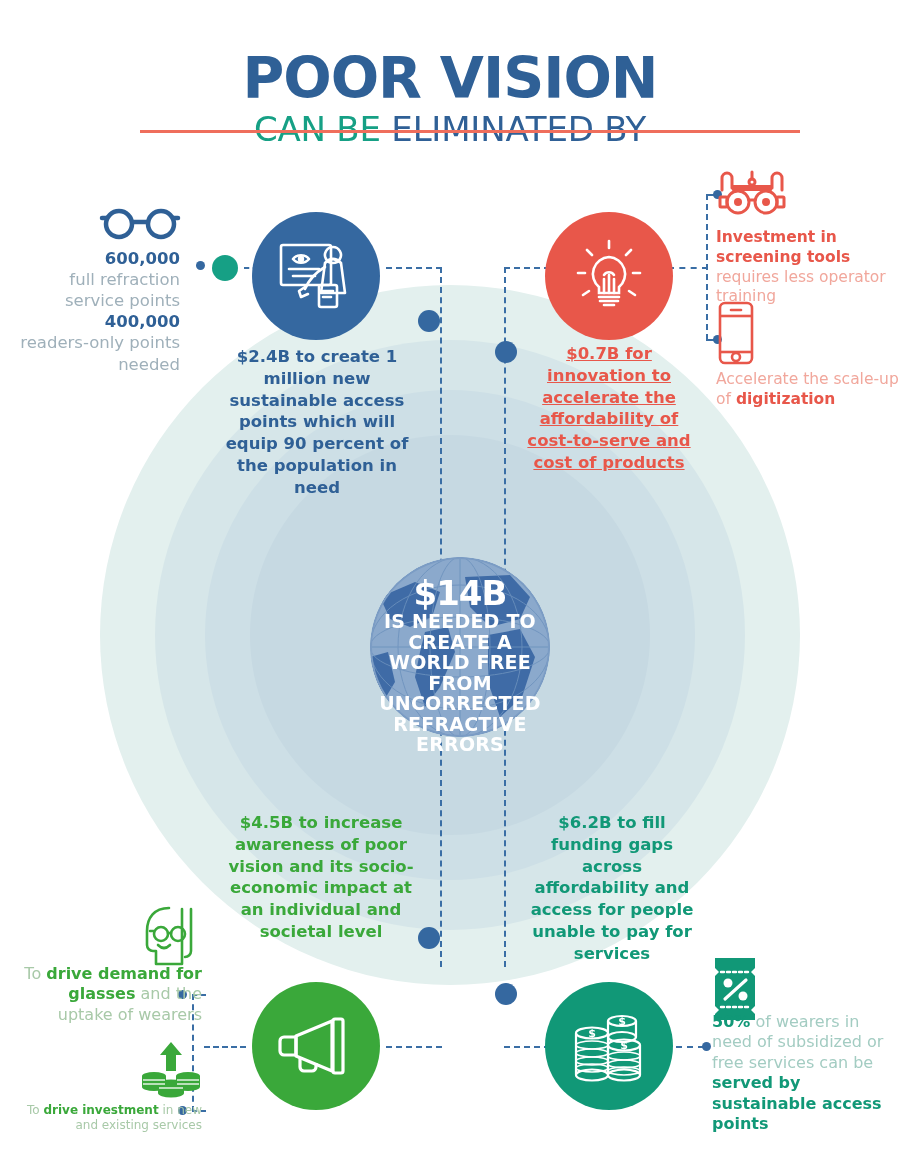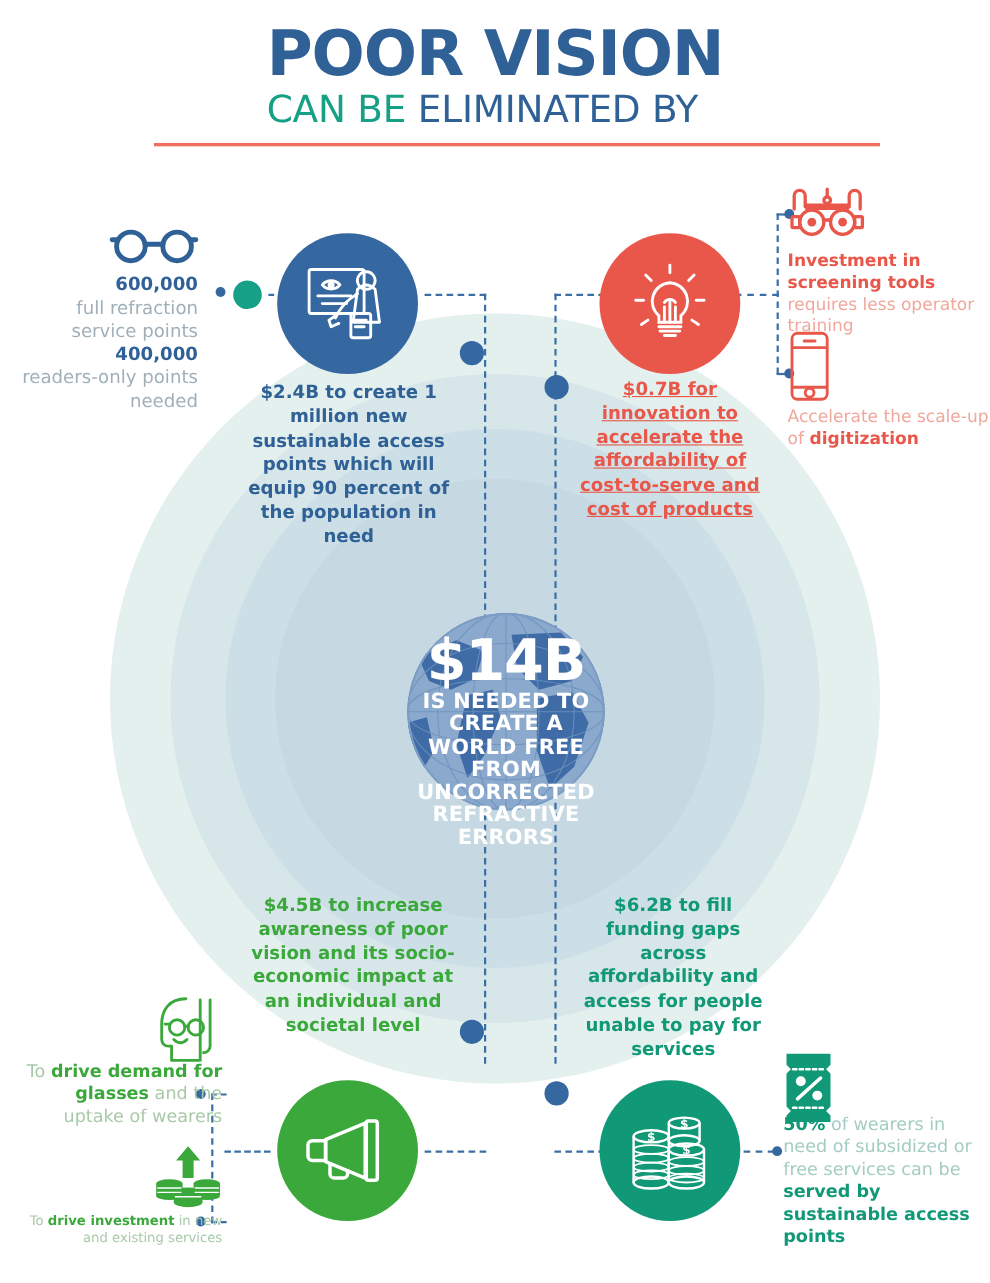--- a/index.html
+++ b/index.html
@@ -9,37 +9,37 @@
     font-family:"DejaVu Sans","Liberation Sans",sans-serif;
     -webkit-font-smoothing:antialiased;
   }
   .abs{position:absolute;}
 
   
   #title-block{left:0;top:22px;width:900px;text-align:center;}
   .t-blue{color:#2f6096;}
   .t-green{color:#16a085;}
   #title-row{display:flex;align-items:flex-start;justify-content:center;gap:10px;}
-  #title-left{text-align:left;}
+  #title-left{text-align:center;margin-top:29px;}
   #title-l1{font-size:57px;font-weight:bold;color:#2f6096;line-height:0.96;letter-spacing:-1px;}
   #title-l2{font-size:34px;font-weight:normal;line-height:1.15;letter-spacing:-0.2px;margin-top:4px;}
   #title-2050{font-size:86px;font-weight:bold;color:#11998a;line-height:0.86;letter-spacing:-3px;}
   #title-rule{left:140px;top:130px;width:660px;height:3px;background:#ef6e5c;}
 
   
   .ring{border-radius:50%;}
   #ring1{left:100px;top:285px;width:700px;height:700px;background:#e3f0ee;}
   #ring2{left:155px;top:340px;width:590px;height:590px;background:#d6e6e9;}
   #ring3{left:205px;top:390px;width:490px;height:490px;background:#cddfe6;}
   #ring4{left:250px;top:435px;width:400px;height:400px;background:#c6d9e2;}
 
   
   #globe{left:370px;top:557px;width:180px;height:180px;border-radius:50%;overflow:hidden;}
   #globe-text{left:370px;top:578px;width:180px;text-align:center;color:#ffffff;}
-  #globe-amount{font-size:52px;font-weight:bold;line-height:0.92;letter-spacing:-1px;}
+  #globe-amount{font-size:34px;font-weight:bold;line-height:0.92;letter-spacing:-1px;}
   #globe-sub{font-size:19px;font-weight:bold;line-height:1.08;letter-spacing:0.2px;margin-top:2px;}
 
   
   .main-circle{border-radius:50%;display:flex;align-items:center;justify-content:center;}
   #circle-blue{left:252px;top:212px;width:128px;height:128px;background:#3568a0;}
   #circle-coral{left:545px;top:212px;width:128px;height:128px;background:#e8574a;}
   #circle-green{left:252px;top:982px;width:128px;height:128px;background:#3aa83a;}
   #circle-teal{left:545px;top:982px;width:128px;height:128px;background:#119877;}
 
   

